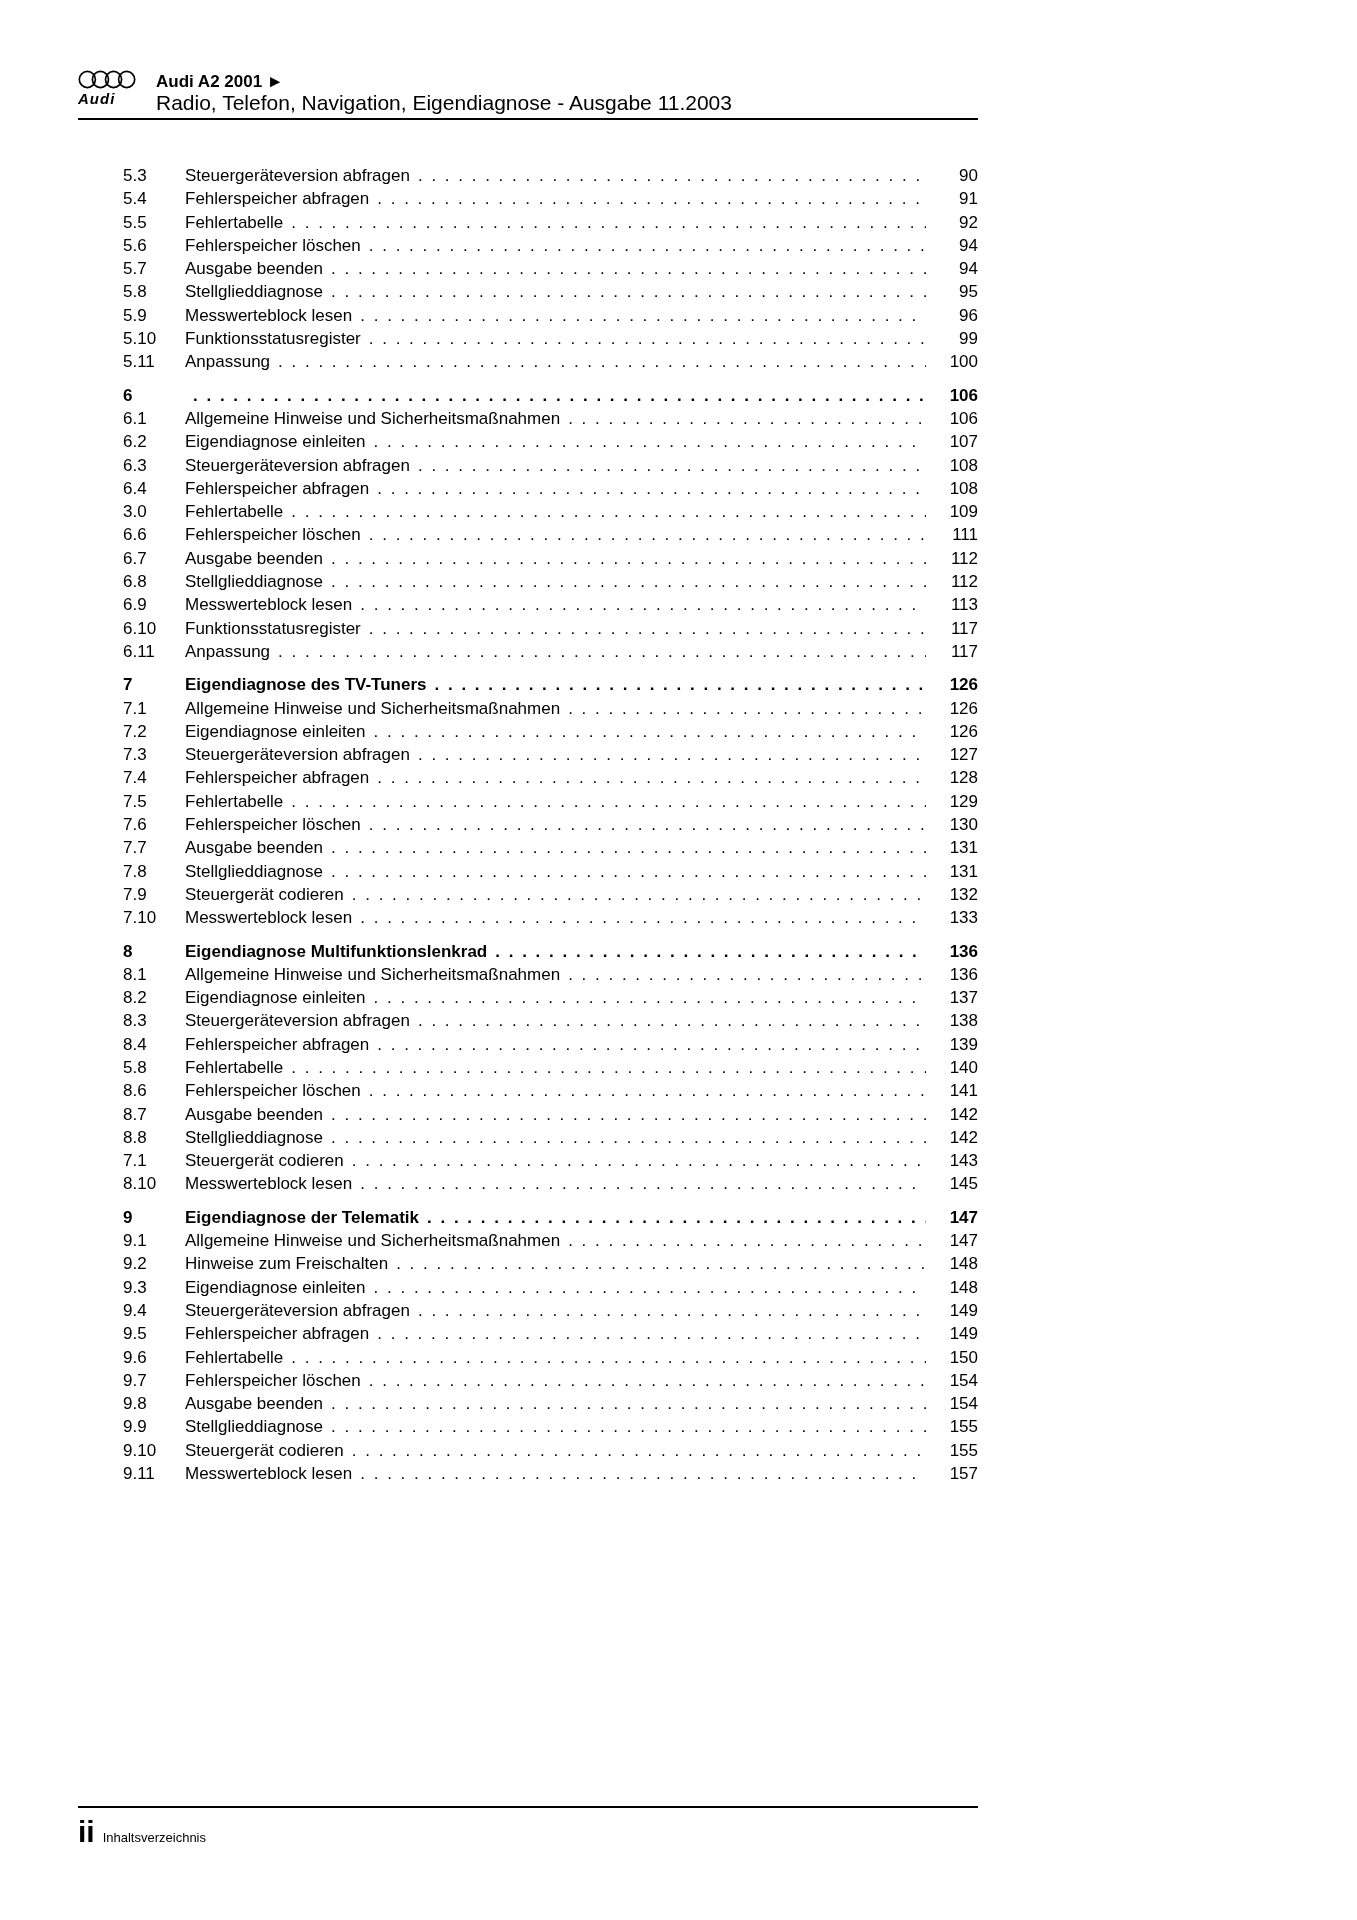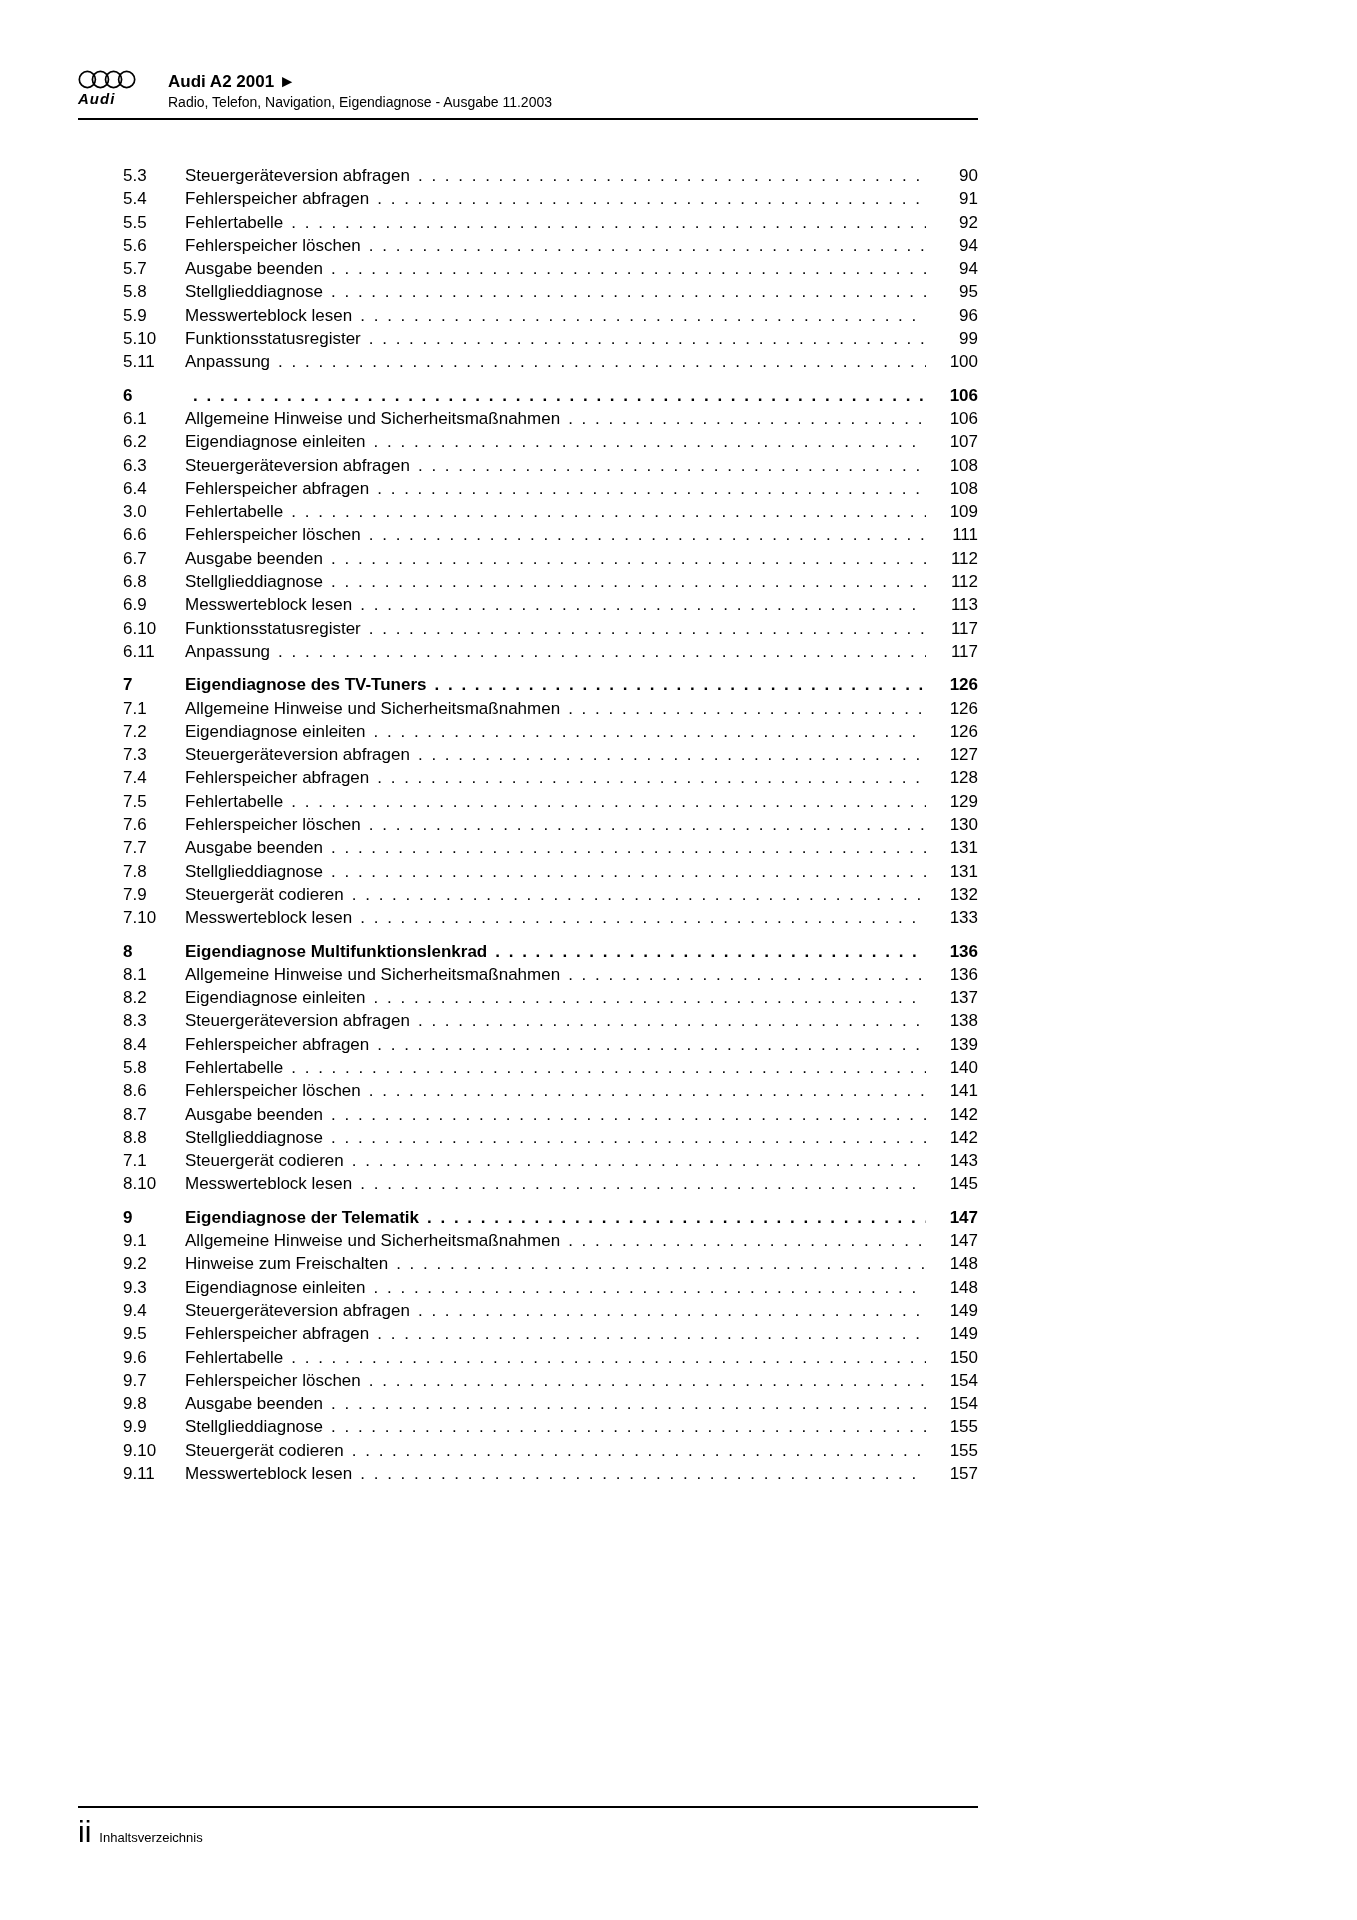--- a/index.html
+++ b/index.html
@@ -37,30 +37,30 @@
   }
   .logo svg { display: block; }
   .brand {
     font-weight: bold;
     font-style: italic;
     font-size: 15px;
     letter-spacing: 1px;
     margin-top: 1px;
   }
   .header-text {
-    margin-left: 20px;
+    margin-left: 8px;
     padding-top: 1px;
   }
   .model {
     font-weight: bold;
     font-size: 17px;
     line-height: 21px;
   }
   .subtitle {
-    font-size: 14px;
+    font-size: 21px;
     line-height: 21px;
   }
   .rule {
     border-top: 2px solid #000;
     margin-top: 5px;
   }
 
   
   .toc {
     margin-top: 44px;
@@ -113,20 +113,21 @@
     border-top: 2px solid #000;
     margin-bottom: 8px;
   }
   .footer-line {
     display: flex;
     align-items: baseline;
   }
   .page-num {
     font-size: 30px;
     line-height: 32px;
+    font-weight: bold;
   }
   .footer-label {
     font-size: 13px;
     margin-left: 8px;
   }
 </style>
 </head>
 <body>
 
 <div class="page">

